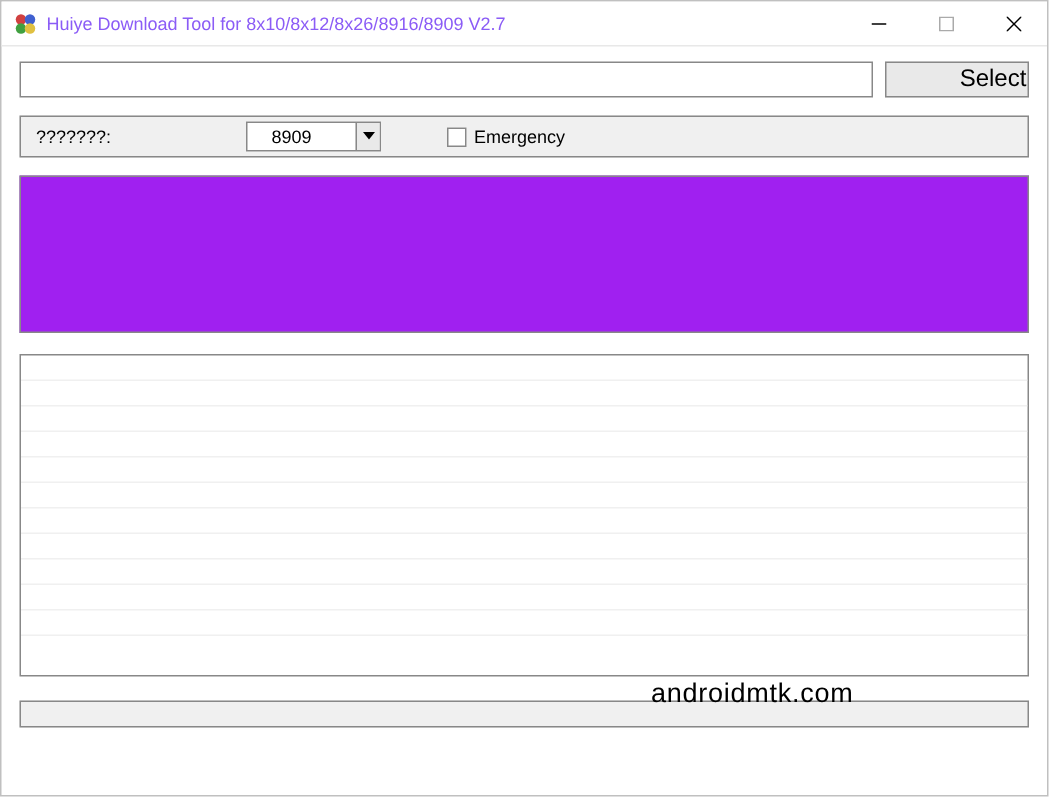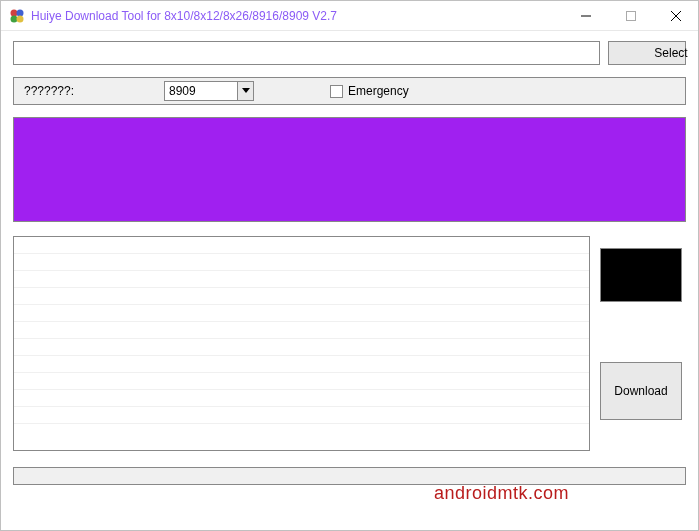--- a/index.html
+++ b/index.html
@@ -45,25 +45,25 @@
       gap: 8px;
       margin-bottom: 12px;
     }
     .path-box {
       flex: 1;
       height: 24px;
       border: 1px solid #888;
       background: #fff;
     }
     .select-btn {
-      width: 78px;
+      width: 96px;
       height: 24px;
       background: #e9e9e9;
       border: 1px solid #888;
-      font-size: 12px;
+      font-size: 16px;
       cursor: pointer;
       display: flex;
       align-items: center;
       justify-content: center;
       padding-left: 48px;
     }
     .row2 {
       height: 28px;
       border: 1px solid #888;
       background: #f0f0f0;
@@ -76,35 +76,35 @@
     .label-q { min-width: 100px; }
     .combo {
       width: 90px;
       height: 20px;
       border: 1px solid #888;
       background: #fff;
       display: flex;
       align-items: center;
       position: relative;
     }
-    .combo-text { flex: 1; padding: 0 4px; }
+    .combo-text { flex: 1; padding: 0 4px; margin-left: 12px; }
     .combo-arrow {
       width: 16px;
       height: 18px;
       border-left: 1px solid #888;
       background: #e9e9e9;
       display: flex;
       align-items: center;
       justify-content: center;
     }
     .checkbox-wrap {
       display: flex;
       align-items: center;
       gap: 5px;
-      margin-left: 36px;
+      margin-left: 4px;
     }
     .cb {
       width: 13px;
       height: 13px;
       border: 1px solid #888;
       background: #fff;
     }
     .purple-box {
       height: 105px;
       background: #a020f0;
@@ -172,22 +172,22 @@
     }
     .status-bar {
       margin: 8px 12px 0 12px;
       height: 18px;
       border: 1px solid #888;
       background: #f0f0f0;
     }
     .watermark {
       position: absolute;
       right: 130px;
-      top: 483px;
-      color: #b91c1c;
+      top: 452px;
+      color: #000000;
       font-size: 18px;
       font-family: Arial, sans-serif;
       letter-spacing: 0.5px;
       pointer-events: none;
     }
   </style>
 </head>
 <body>
 
 <div class="titlebar">
@@ -253,22 +253,18 @@
           <div class="table-row"></div>
           <div class="table-row"></div>
           <div class="table-row"></div>
           <div class="table-row"></div>
           <div class="table-row"></div>
           <div class="table-row"></div>
           <div class="table-row"></div>
         </div>
       </div>
     </div>
-    <div class="side-panel">
-      <div class="black-box"></div>
-      <div class="download-btn">Download</div>
-    </div>
   </div>
 </div>
 
 <div class="status-bar"></div>
 
 <div class="watermark">androidmtk.com</div>
 
 </body></html>

